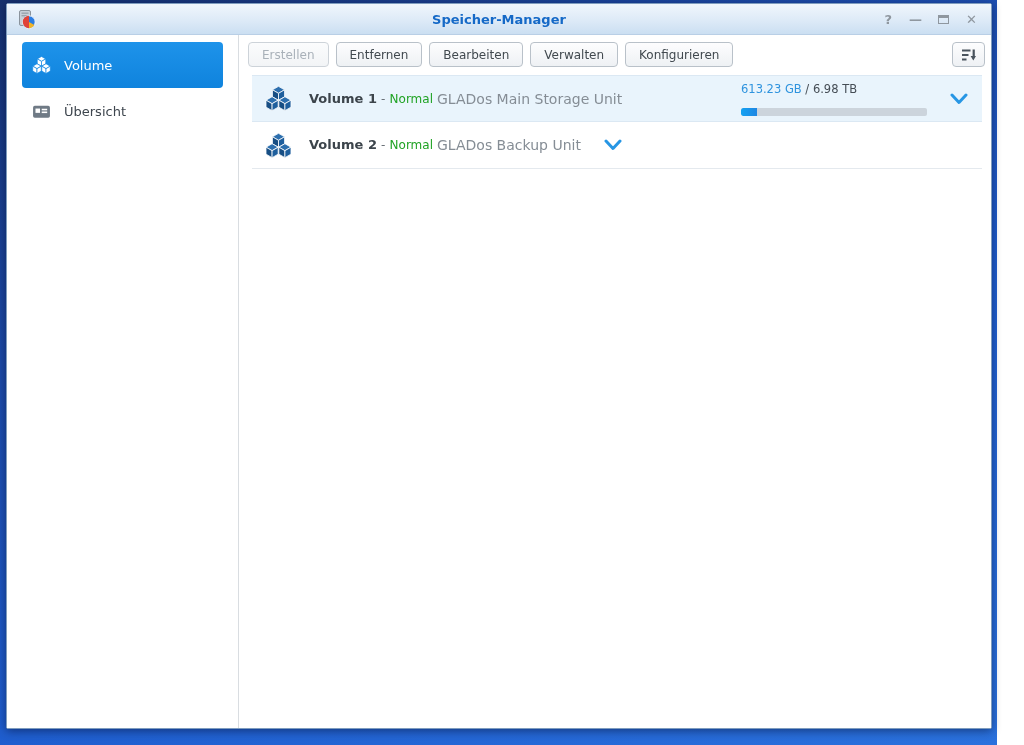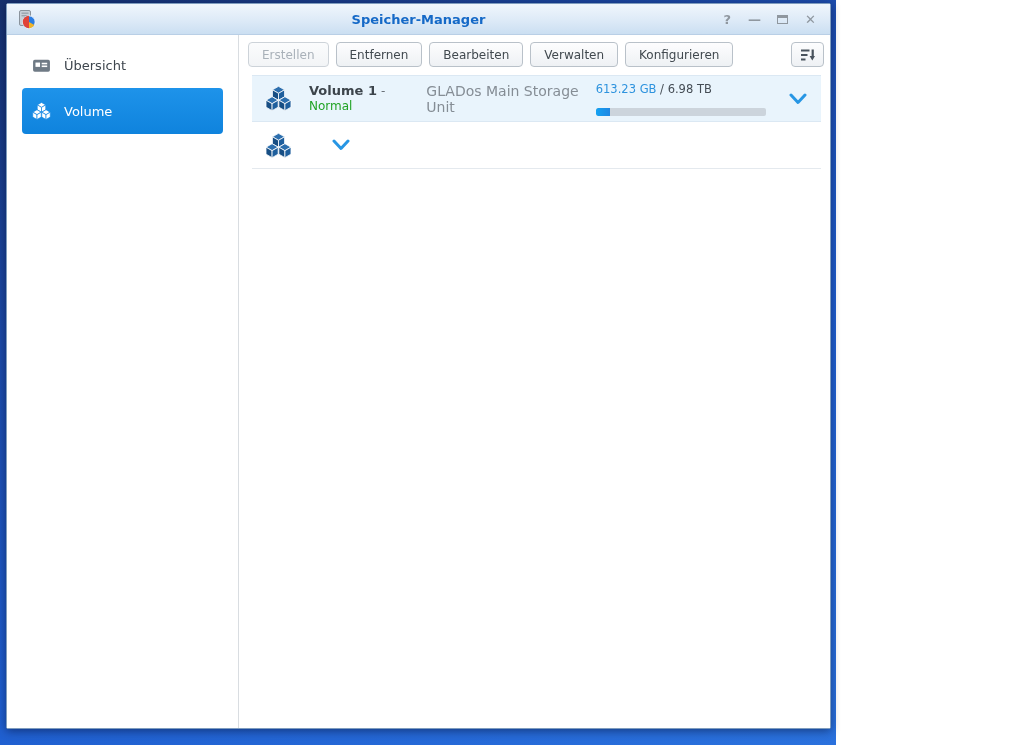--- a/index.html
+++ b/index.html
@@ -1,18 +1,18 @@
 <!DOCTYPE html>
 <html><head>
 <meta charset="utf-8">
 <style>
   * { margin:0; padding:0; box-sizing:border-box; }
   html,body { width:1024px; height:745px; overflow:hidden;
               font-family:"DejaVu Sans","Liberation Sans",sans-serif; }
-  .desktop { position:relative; width:836px; height:745px;
+  .desktop { position:relative; width:997px; height:745px;
              background:linear-gradient(155deg,#16306e 0%,#1c4aa8 30%,#1f5ecf 62%,#2a71dd 100%); }
   .window { position:absolute; left:6px; top:3px; right:5px; bottom:16px;
             background:#ffffff; border:1px solid #7e9cbe; border-radius:2px;
             display:flex; flex-direction:column; box-shadow:0 2px 10px rgba(0,0,25,.45); }
 
   
   .titlebar { position:relative; height:31px; flex:0 0 31px;
               background:linear-gradient(#f0f6fc 0%,#ddeaf7 55%,#cbdff2 100%);
               border-bottom:1px solid #b9cfe6; display:flex; align-items:center; }
   .app-icon { margin-left:9px; width:20px; height:20px; }
@@ -87,49 +87,49 @@
         <span class="win-glyph glyph-min">—</span>
         <span class="glyph-max"></span>
         <span class="win-glyph glyph-close">✕</span>
       </div>
     </div>
 
     <div class="app-body">
 
       <div class="sidebar">
 
-        <div class="side-item">
-          <span class="s-icon icon-gray">
-            <svg width="19" height="19" viewBox="0 0 18 18">
-              <rect x="1" y="3.6" width="16" height="11.3" rx="1.6" fill="currentColor"></rect>
-              <rect x="3.3" y="6.2" width="4.3" height="4.1" fill="#ffffff"></rect>
-              <rect x="9.2" y="6.4" width="5.2" height="1.5" fill="#ffffff"></rect>
-              <rect x="9.2" y="9" width="5.2" height="1.5" fill="#ffffff"></rect>
-            </svg>
-          </span>
-          <span>Übersicht</span>
-        </div>
-
         <div class="side-item selected">
           <span class="s-icon">
             <svg width="20" height="20" viewBox="0 0 24 24">
               <g fill="#ffffff" stroke="#1489e4" stroke-width="0.9" stroke-linejoin="round">
                 <polygon points="12,1.2 17.4,4.3 12,7.4 6.6,4.3"></polygon>
                 <polygon points="6.6,4.3 12,7.4 12,13.6 6.6,10.5"></polygon>
                 <polygon points="17.4,4.3 17.4,10.5 12,13.6 12,7.4"></polygon>
                 <polygon points="6.3,10.4 11.7,13.5 6.3,16.6 0.9,13.5"></polygon>
                 <polygon points="0.9,13.5 6.3,16.6 6.3,22.8 0.9,19.7"></polygon>
                 <polygon points="11.7,13.5 11.7,19.7 6.3,22.8 6.3,16.6"></polygon>
                 <polygon points="17.7,10.4 23.1,13.5 17.7,16.6 12.3,13.5"></polygon>
                 <polygon points="12.3,13.5 17.7,16.6 17.7,22.8 12.3,19.7"></polygon>
                 <polygon points="23.1,13.5 23.1,19.7 17.7,22.8 17.7,16.6"></polygon>
               </g>
             </svg>
           </span>
           <span>Volume</span>
+        </div>
+
+        <div class="side-item">
+          <span class="s-icon icon-gray">
+            <svg width="19" height="19" viewBox="0 0 18 18">
+              <rect x="1" y="3.6" width="16" height="11.3" rx="1.6" fill="currentColor"></rect>
+              <rect x="3.3" y="6.2" width="4.3" height="4.1" fill="#ffffff"></rect>
+              <rect x="9.2" y="6.4" width="5.2" height="1.5" fill="#ffffff"></rect>
+              <rect x="9.2" y="9" width="5.2" height="1.5" fill="#ffffff"></rect>
+            </svg>
+          </span>
+          <span>Übersicht</span>
         </div>
 
 
 
 
 
 
 
       </div>
 
@@ -200,20 +200,28 @@
                 <polygon points="6.6,4.3 12,7.4 12,13.6 6.6,10.5" fill="#174e84"></polygon>
                 <polygon points="17.4,4.3 17.4,10.5 12,13.6 12,7.4" fill="#1f5f9d"></polygon>
                 <polygon points="6.3,10.4 11.7,13.5 6.3,16.6 0.9,13.5" fill="#2d6fae"></polygon>
                 <polygon points="0.9,13.5 6.3,16.6 6.3,22.8 0.9,19.7" fill="#174e84"></polygon>
                 <polygon points="11.7,13.5 11.7,19.7 6.3,22.8 6.3,16.6" fill="#1f5f9d"></polygon>
                 <polygon points="17.7,10.4 23.1,13.5 17.7,16.6 12.3,13.5" fill="#2d6fae"></polygon>
                 <polygon points="12.3,13.5 17.7,16.6 17.7,22.8 12.3,19.7" fill="#174e84"></polygon>
                 <polygon points="23.1,13.5 23.1,19.7 17.7,22.8 17.7,16.6" fill="#1f5f9d"></polygon>
               </g>
             </svg>
+            <div class="vol-text">
+              <div class="vol-title">
+                <span class="vol-name">Volume 2</span>
+                <span class="vol-dash">-</span>
+                <span class="vol-status">Normal</span>
+              </div>
+              <div class="vol-desc">GLADos Backup Unit</div>
+            </div>
             <svg class="vol-chevron" viewBox="0 0 18 12">
               <polyline points="2,2 9,9.5 16,2" fill="none" stroke="#2796e4" stroke-width="3" stroke-linecap="round" stroke-linejoin="round"></polyline>
             </svg>
           </div>
 
         </div>
       </div>
 
     </div>
   </div>

